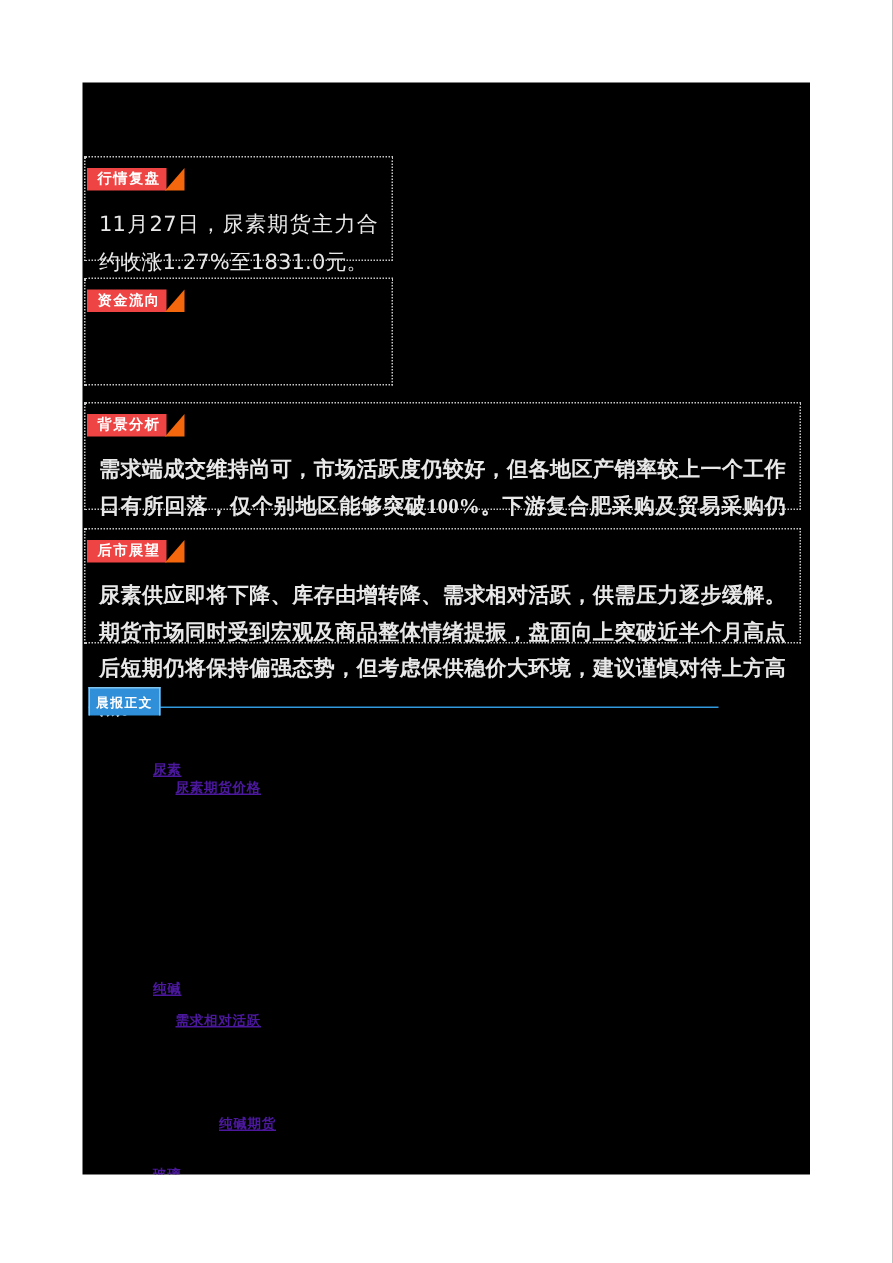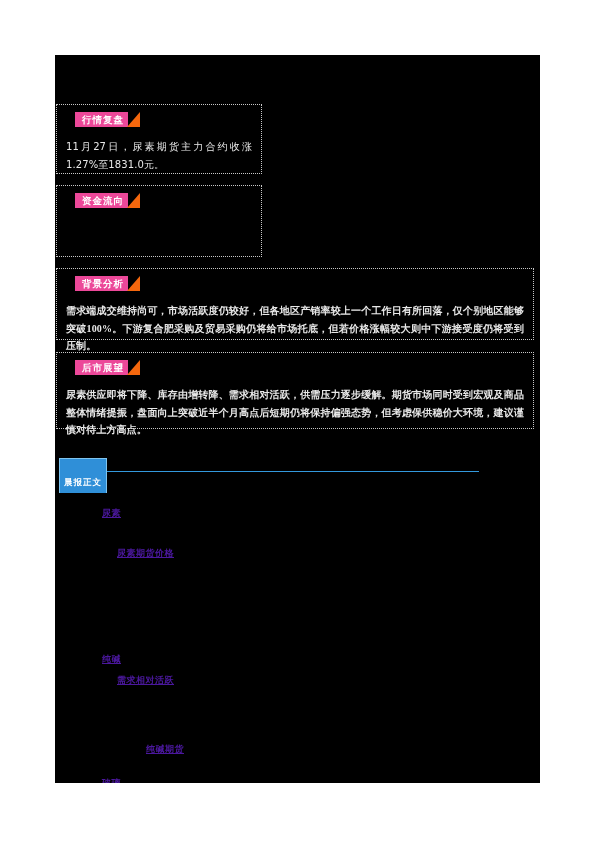--- a/index.html
+++ b/index.html
@@ -33,46 +33,46 @@
     background: #000000;
     box-sizing: border-box;
   }
   .sec-box.narrow { width: 206px; }
   .sec-box.wide   { width: 478px; }
 
   
   .tag {
     position: relative;
     display: inline-block;
-    margin: 7px 0 0 18px;
+    margin: 7px 0 0 1px;
     height: 15px;
     line-height: 15px;
     padding: 0 4px 0 7px;
-    background: #ec4899;
+    background: #ef4444;
     color: #ffffff;
     font-size: 9.5px;
     letter-spacing: 1px;
     font-weight: bold;
     white-space: nowrap;
   }
   .tag::after {
     content: "";
     position: absolute;
     right: -12px;
     top: 0;
     width: 0;
     height: 0;
     border-style: solid;
     border-width: 0 0 15px 13px;
     border-color: transparent transparent #f4670d transparent;
   }
 
   .sec-body {
     color: #e8e8e8;
-    font-size: 10px;
+    font-size: 14px;
     line-height: 1.75;
     margin: 11px 9px 8px 9px;
     text-align: justify;
     letter-spacing: 0.1px;
   }
   .sec-body.bold { font-weight: bold; font-family: Liberation Serif, serif; }
 
   
   #blue-heading {
     position: absolute;
@@ -88,21 +88,21 @@
     width: 420px;
     height: 1px;
     background: #3399dd;
   }
   #blue-heading .bh-tab {
     position: absolute;
     left: 0;
     top: 0;
     height: 19px;
     line-height: 13px;
-    padding: 17px 4px;
+    padding: 4px 4px;
     background: #2f8fd8;
     border: 1px solid #7fc4ef;
     border-bottom: none;
     color: #ffffff;
     font-size: 8.5px;
     font-weight: bold;
     letter-spacing: 1px;
     box-sizing: border-box;
   }
 
@@ -142,19 +142,19 @@
     <div class="tag">后市展望</div>
     <div class="sec-body bold">尿素供应即将下降、库存由增转降、需求相对活跃，供需压力逐步缓解。期货市场同时受到宏观及商品整体情绪提振，盘面向上突破近半个月高点后短期仍将保持偏强态势，但考虑保供稳价大环境，建议谨慎对待上方高点。</div>
   </div>
 
   <div id="blue-heading">
     <div class="bh-rule"></div>
     <div class="bh-tab">晨报正文</div>
   </div>
 
   <a class="link" style="left:13px; top:452px;">尿素</a>
-  <a class="link" style="left:28px; top:492px;">尿素期货价格</a>
+  <a class="link" style="left:28px; top:464px;">尿素期货价格</a>
   <a class="link" style="left:13px; top:598px;">纯碱</a>
   <a class="link" style="left:28px; top:619px;">需求相对活跃</a>
   <a class="link" style="left:57px; top:688px;">纯碱期货</a>
   <a class="link" style="left:13px; top:722px;">玻璃</a>
 
 </div>
 
 </body></html>

